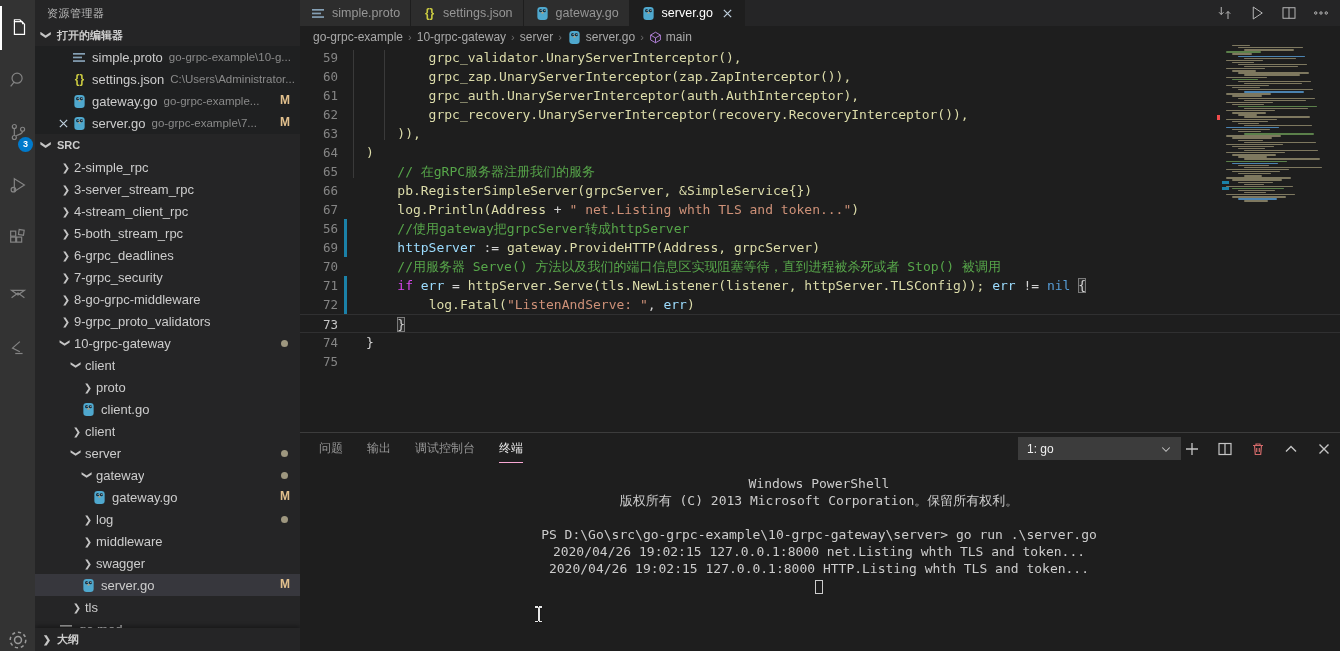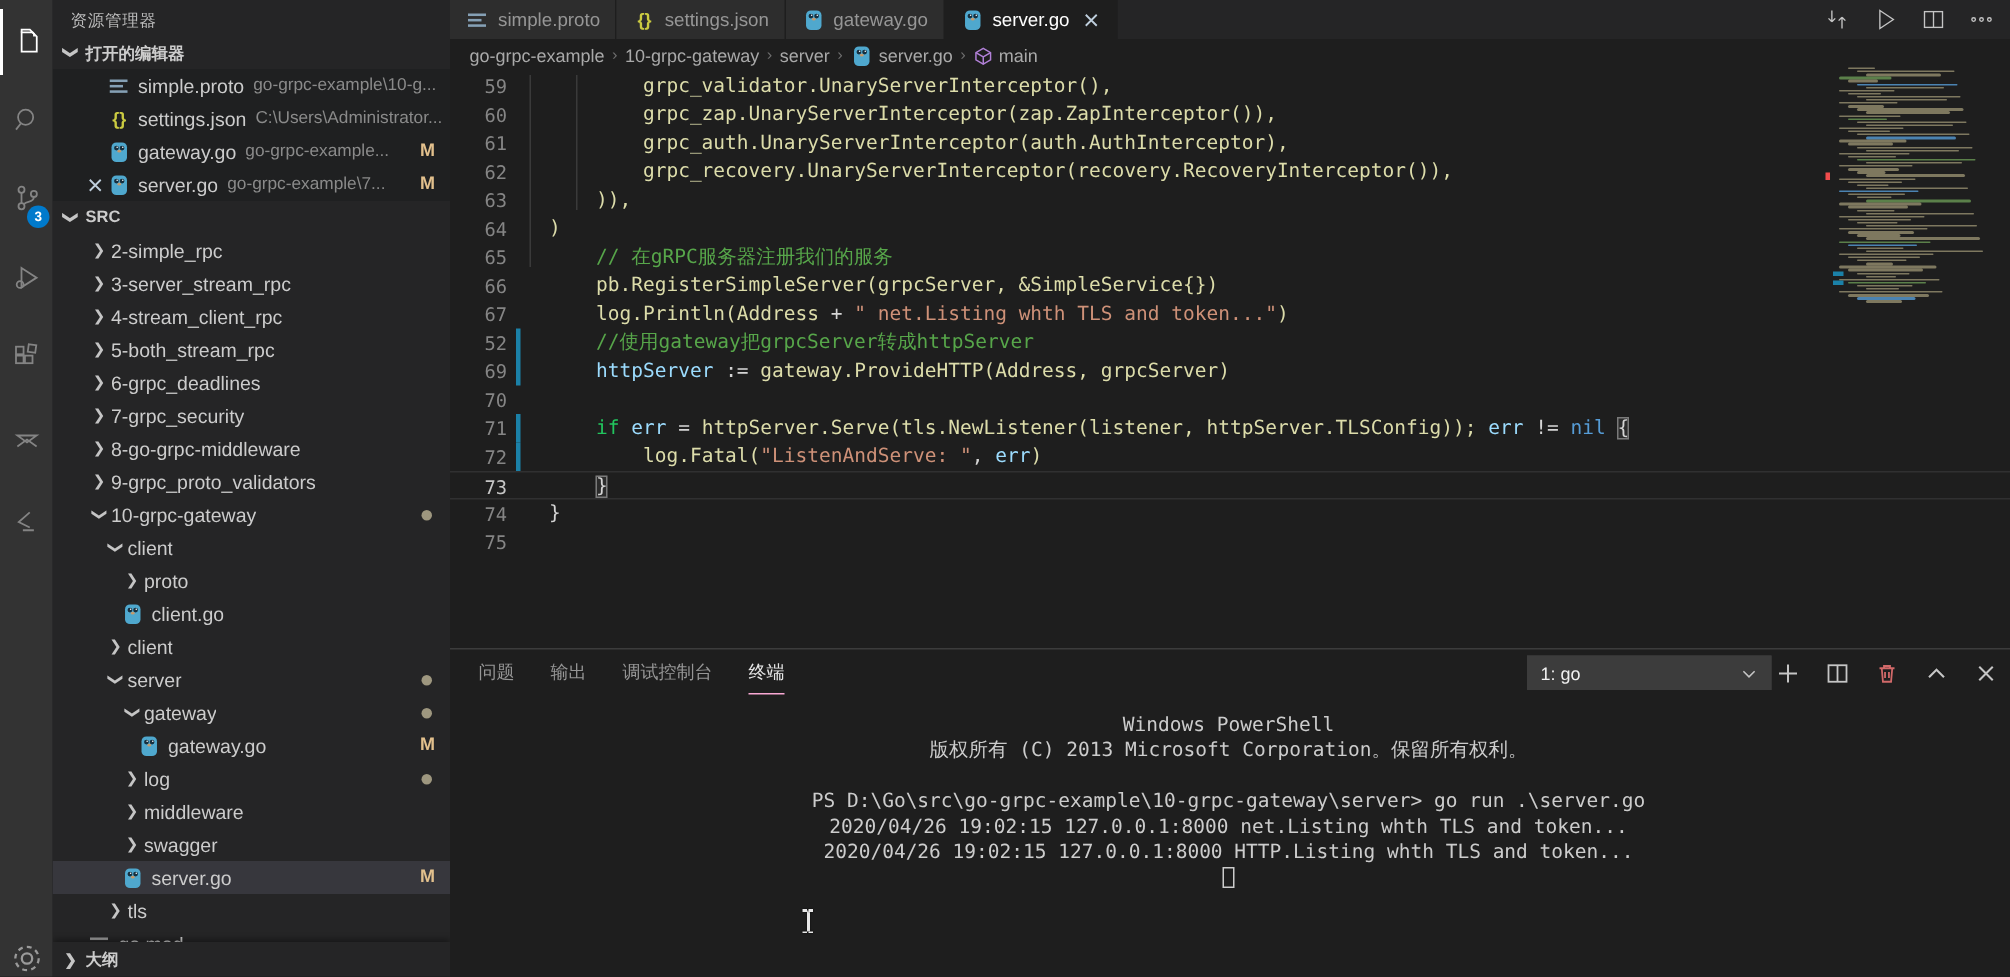--- a/index.html
+++ b/index.html
@@ -60,21 +60,21 @@
 
   
   #code { position:absolute; left:0; top:48px; width:1040px; height:384px;
     font-family:"DejaVu Sans Mono","Liberation Mono",monospace; font-size:13px; }
   .cline { position:relative; height:19px; line-height:19px; white-space:pre; }
   .cline.current { border-top:1px solid #303031; border-bottom:1px solid #303031; }
   .lnum { position:absolute; left:0; width:38px; text-align:right; color:#858585; font-size:12.5px; }
   .cline.current .lnum { color:#c6c6c6; }
   .gitbar { position:absolute; left:44px; top:0; width:3px; height:19px; background:#1b81a8; }
   .ctext { position:absolute; left:66px; top:0; }
-  .seg-fn{color:#dcdcaa} .seg-var{color:#9cdcfe} .seg-kw{color:#22c55e} .seg-kw2{color:#569cd6}
+  .seg-fn{color:#dcdcaa} .seg-var{color:#9cdcfe} .seg-kw{color:#d946ef} .seg-kw2{color:#569cd6}
   .seg-str{color:#ce9178} .seg-com{color:#57a64a} .seg-pun{color:#d4d4d4}
   .bracket-box { outline:1px solid #7a7a7a; outline-offset:-1px; background:rgba(120,120,120,.15); }
   .iguide { position:absolute; width:1px; background:#3a3a3a; }
 
   
   #minimap { position:absolute; right:4px; top:45px; width:114px; height:160px; }
   .mm-line { position:absolute; height:1.4px; border-radius:1px; }
   .mm-dec { position:absolute; }
 
   
@@ -470,23 +470,23 @@
     <div class="iguide" style="left:84px; top:2px; height:90px"></div>
   <div class="cline"><span class="lnum">59</span><span class="ctext"><span class="seg-fn">        grpc_validator.UnaryServerInterceptor(),</span></span></div>
       <div class="cline"><span class="lnum">60</span><span class="ctext"><span class="seg-fn">        grpc_zap.UnaryServerInterceptor(zap.ZapInterceptor()),</span></span></div>
       <div class="cline"><span class="lnum">61</span><span class="ctext"><span class="seg-fn">        grpc_auth.UnaryServerInterceptor(auth.AuthInterceptor),</span></span></div>
       <div class="cline"><span class="lnum">62</span><span class="ctext"><span class="seg-fn">        grpc_recovery.UnaryServerInterceptor(recovery.RecoveryInterceptor()),</span></span></div>
       <div class="cline"><span class="lnum">63</span><span class="ctext"><span class="seg-fn">    )),</span></span></div>
       <div class="cline"><span class="lnum">64</span><span class="ctext"><span class="seg-fn">)</span></span></div>
       <div class="cline"><span class="lnum">65</span><span class="ctext"><span class="seg-pun">    </span><span class="seg-com">// 在gRPC服务器注册我们的服务</span></span></div>
       <div class="cline"><span class="lnum">66</span><span class="ctext"><span class="seg-pun">    </span><span class="seg-fn">pb.RegisterSimpleServer(grpcServer, &amp;SimpleService{})</span></span></div>
       <div class="cline"><span class="lnum">67</span><span class="ctext"><span class="seg-pun">    </span><span class="seg-fn">log.Println(Address</span><span class="seg-pun"> + </span><span class="seg-str">" net.Listing whth TLS and token..."</span><span class="seg-fn">)</span></span></div>
-      <div class="cline"><span class="lnum">52</span><span class="gitbar"></span><span class="ctext"><span class="seg-pun">    </span><span class="seg-com">//使用gateway把grpcServer转成httpServer</span></span></div>
+      <div class="cline"><span class="lnum">56</span><span class="gitbar"></span><span class="ctext"><span class="seg-pun">    </span><span class="seg-com">//使用gateway把grpcServer转成httpServer</span></span></div>
       <div class="cline"><span class="lnum">69</span><span class="gitbar"></span><span class="ctext"><span class="seg-pun">    </span><span class="seg-var">httpServer</span><span class="seg-pun"> := </span><span class="seg-fn">gateway.ProvideHTTP(Address, grpcServer)</span></span></div>
-      <div class="cline"><span class="lnum">70</span><span class="ctext"><span class="seg-pun">    </span></span></div>
+      <div class="cline"><span class="lnum">70</span><span class="ctext"><span class="seg-pun">    </span><span class="seg-com">//用服务器 Serve() 方法以及我们的端口信息区实现阻塞等待，直到进程被杀死或者 Stop() 被调用</span></span></div>
       <div class="cline"><span class="lnum">71</span><span class="gitbar"></span><span class="ctext"><span class="seg-pun">    </span><span class="seg-kw">if</span><span class="seg-pun"> </span><span class="seg-var">err</span><span class="seg-pun"> = </span><span class="seg-fn">httpServer.Serve(tls.NewListener(listener, httpServer.TLSConfig)); </span><span class="seg-var">err</span><span class="seg-pun"> != </span><span class="seg-kw2">nil</span><span class="seg-pun"> </span><span class="seg-pun bracket-box">{</span></span></div>
       <div class="cline"><span class="lnum">72</span><span class="gitbar"></span><span class="ctext"><span class="seg-pun">        </span><span class="seg-fn">log.Fatal(</span><span class="seg-str">"ListenAndServe: "</span><span class="seg-pun">, </span><span class="seg-var">err</span><span class="seg-fn">)</span></span></div>
       <div class="cline current"><span class="lnum">73</span><span class="ctext"><span class="seg-pun">    </span><span class="seg-pun bracket-box">}</span></span></div>
       <div class="cline"><span class="lnum">74</span><span class="ctext"><span class="seg-pun">}</span></span></div>
       <div class="cline"><span class="lnum">75</span><span class="ctext"></span></div>
     </div>
   <div id="minimap">
       <div class="mm-line" style="left: 10px; top: 0px; width: 18px; background: rgba(205, 195, 150, 0.55);"></div>
       <div class="mm-line" style="left: 16px; top: 2.1px; width: 65px; background: rgba(205, 195, 150, 0.55);"></div>
       <div class="mm-line" style="left: 22px; top: 4.2px; width: 50px; background: rgba(205, 195, 150, 0.55);"></div>

